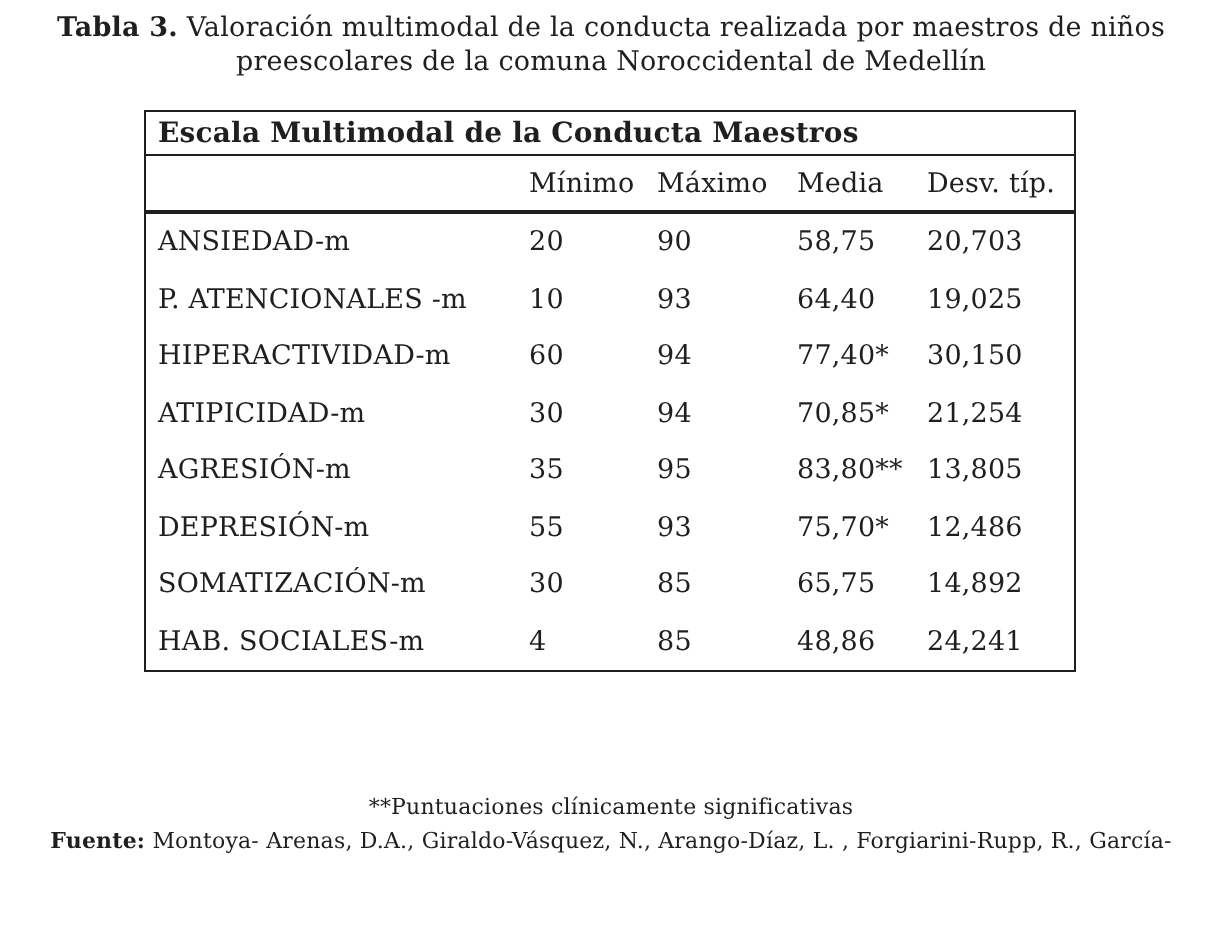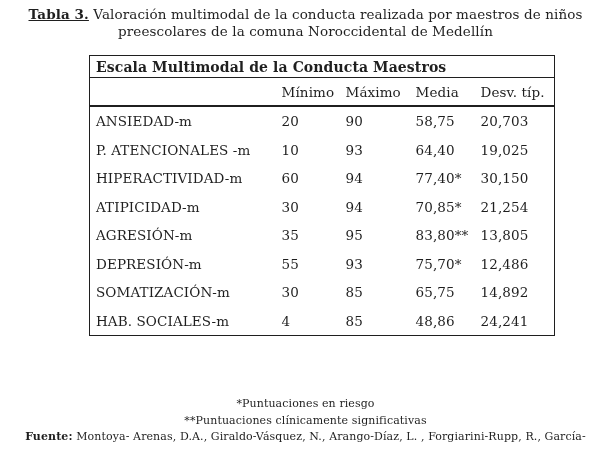--- a/index.html
+++ b/index.html
@@ -16,32 +16,31 @@
     font-family: "DejaVu Serif", "Liberation Serif", serif;
     overflow: hidden;
   }
   .caption {
     margin: 6px 8px 0 8px;
     text-align: center;
     font-size: 13.5px;
     line-height: 17px;
     letter-spacing: 0.1px;
   }
-  .caption .bold { font-weight: bold; text-decoration: underline; }
+  .caption .bold { font-weight: bold; }
   .stats-table {
     position: absolute;
     left: 72px;
     top: 55px;
     width: 465px;
     border-collapse: collapse;
     table-layout: fixed;
     border: 1.5px solid #1f1f1f;
     font-size: 13.5px;
     letter-spacing: 0.1px;
-    margin-left: 17px;
   }
   .stats-table col.c-label { width: 186px; }
   .stats-table col.c-min   { width: 64px; }
   .stats-table col.c-max   { width: 70px; }
   .stats-table col.c-media { width: 65px; }
   .stats-table col.c-desv  { width: 80px; }
   .stats-table th, .stats-table td {
     text-align: left;
     font-weight: normal;
     padding: 0 0 0 6px;
@@ -156,18 +155,17 @@
         <td>HAB. SOCIALES-m</td>
         <td>4</td>
         <td>85</td>
         <td>48,86</td>
         <td>24,241</td>
       </tr>
     </tbody>
   </table>
 
   <div class="footnotes">
-    <div>*Puntuaciones en riesgo</div>
     <div>**Puntuaciones clínicamente significativas</div>
     <div><span class="bold">Fuente:</span><span> Montoya- Arenas, D.A., Giraldo-Vásquez, N., Arango-Díaz, L. , Forgiarini-Rupp, R., García-</span></div>
   </div>
 
 </div>
 
 </body></html>

